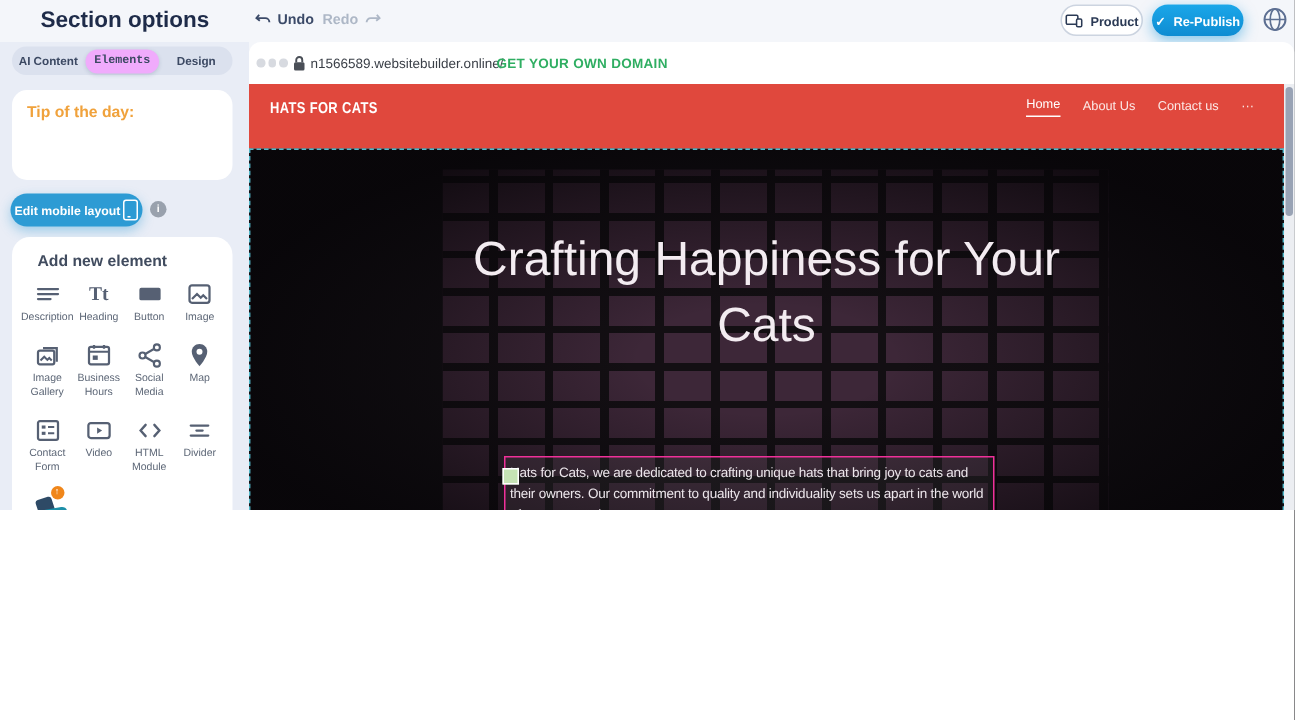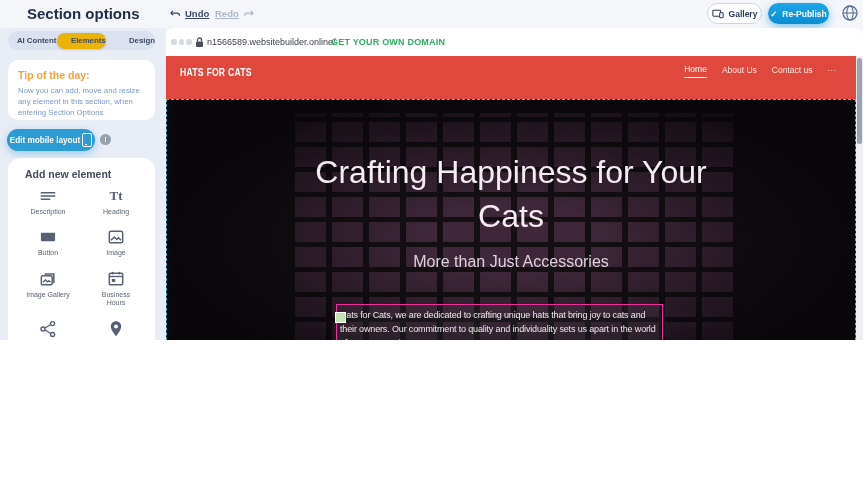--- a/index.html
+++ b/index.html
@@ -2,48 +2,48 @@
 <html><head>
 <meta charset="utf-8">
 <style>
   html,body{margin:0;padding:0;}
   #screen{position:relative;width:863px;height:340px;background:#f4f6fa;
     font-family:"Liberation Sans",sans-serif;overflow:hidden;}
   .abs{position:absolute;}
 
   
   .app-title{left:27px;top:5px;font-size:15px;font-weight:bold;color:#1e2b49;}
-  .undo-redo{display:flex;align-items:flex-end;gap:4px;font-size:9.5px;font-weight:bold;text-decoration:underline;}
+  .undo-redo{display:flex;align-items:flex-start;gap:4px;font-size:9.5px;font-weight:bold;}
   .undo{left:170px;top:8px;color:#3b4a68;}
   .redo{left:215px;top:8px;color:#adb7c6;}
   .pill-btn{display:flex;align-items:center;justify-content:center;gap:5px;border-radius:11px;
     font-size:8.5px;font-weight:bold;cursor:pointer;box-sizing:border-box;}
   .preview-btn{left:707px;top:3px;width:55px;height:21px;background:#fff;border:1px solid #ccd4e0;color:#2b3a55;}
   .republish-btn{left:768px;top:3px;width:61px;height:21px;color:#fff;border:none;
     background:linear-gradient(180deg,#1ba7e9,#0e8cd2);box-shadow:0 3px 9px rgba(20,150,220,.5);}
   .globe{left:841px;top:4px;width:18px;height:18px;}
 
   
   .left-panel{left:0;top:28px;width:166px;height:452px;background:#e9edf6;}
   .tabs-bar{left:8px;top:31px;width:147px;height:19px;background:#dbe1ee;border-radius:10px;display:flex;align-items:center;}
-  .tab{flex:1;text-align:right;font-size:7.8px;font-weight:bold;color:#3c4963;height:16px;line-height:16px;cursor:pointer;}
-  .tab.active{background:#eab308;border-radius:8px;margin:0 1px;box-shadow:0 1px 3px rgba(40,60,100,.18);}
+  .tab{flex:1;text-align:center;font-size:7.8px;font-weight:bold;color:#3c4963;height:16px;line-height:16px;cursor:pointer;}
+  .tab.active{background:#f0abfc;border-radius:8px;margin:0 1px;box-shadow:0 1px 3px rgba(40,60,100,.18);font-family:Liberation Mono, monospace;}
   .tip-card{left:8px;top:60px;width:147px;height:60px;background:#fff;border-radius:10px;}
   .tip-title{left:18px;top:69px;font-size:10.5px;font-weight:bold;color:#f0a23c;}
   .tip-body{left:18px;top:86px;width:128px;font-size:7.8px;line-height:1.4;color:#7d97c8;}
   .edit-mobile{left:7px;top:129px;width:88px;height:22px;border-radius:11px;background:#2d9bd4;
     display:flex;align-items:center;justify-content:center;gap:2px;color:#fff;font-size:8.2px;font-weight:bold;
     box-shadow:0 3px 8px rgba(45,155,212,.4);cursor:pointer;}
   .phone-ic{width:8px;height:12px;border:1.2px solid #fff;border-radius:2px;position:relative;}
   .phone-ic::after{content:"";position:absolute;left:2px;bottom:1px;width:2px;height:1px;background:#fff;}
   .info-dot{left:100px;top:134px;width:11px;height:11px;border-radius:50%;background:#99a1ad;color:#fff;
     font-size:7px;font-weight:bold;text-align:center;line-height:11px;cursor:pointer;}
   .add-card{left:8px;top:158px;width:147px;height:230px;background:#fff;border-radius:12px;}
   .add-title{left:25px;top:168px;font-size:10.5px;font-weight:600;color:#414c5f;}
-  .el-grid{left:14px;top:186px;width:136px;display:grid;grid-template-columns:repeat(2,1fr);row-gap:11px;}
+  .el-grid{left:14px;top:186px;width:136px;display:grid;grid-template-columns:repeat(4,1fr);row-gap:11px;}
   .cell{display:flex;flex-direction:column;align-items:center;cursor:pointer;}
   .cell .ic{height:20px;display:flex;align-items:center;justify-content:center;color:#566073;}
   .cell .lb{margin-top:2px;font-size:7px;line-height:1.2;color:#5c6676;text-align:center;max-width:44px;}
   .tt{font-size:13px;font-weight:bold;color:#566073;font-family:"Liberation Serif",serif;}
   .bag-wrap{position:relative;width:20px;height:20px;}
   .bag{position:absolute;left:3px;top:5px;width:11px;height:13px;background:#2e4a66;border-radius:2px;transform:rotate(-18deg);}
   .shop-tag{position:absolute;left:4px;top:12px;background:#1d8fa8;color:#fff;font-size:4.5px;font-weight:bold;
     padding:1px 3px;border-radius:5px;transform:rotate(-10deg);}
   .upg-badge{position:absolute;right:-1px;top:-3px;width:9px;height:9px;border-radius:50%;background:#f0861a;
     color:#fff;font-size:6px;line-height:9px;text-align:center;font-weight:bold;}
@@ -135,21 +135,21 @@
     </span>
   </div>
 
   <div class="abs pill-btn preview-btn">
     <span>
       <svg width="12" height="10" viewBox="0 0 14 11">
           <rect x="1" y="1" width="9" height="7" rx="1" fill="none" stroke="#2b3a55" stroke-width="1.2"></rect>
           <rect x="9" y="4" width="4" height="6" rx="1" fill="#fff" stroke="#2b3a55" stroke-width="1.2"></rect>
         </svg>
     </span>
-    <span>Gallery</span>
+    <span>Product</span>
   </div>
 
   <div class="abs pill-btn republish-btn">
     <span>✓</span>
     <span>Re-Publish</span>
   </div>
 
   <div class="abs globe">
     <svg width="18" height="18" viewBox="0 0 18 18">
         <circle cx="9" cy="9" r="7" fill="none" stroke="#5d6f92" stroke-width="1.3"></circle>
@@ -161,21 +161,20 @@
   <div class="abs left-panel"></div>
 
   <div class="abs tabs-bar">
     <div class="tab">AI Content</div>
     <div class="tab active">Elements</div>
     <div class="tab">Design</div>
   </div>
 
   <div class="abs tip-card"></div>
   <div class="abs tip-title">Tip of the day:</div>
-  <div class="abs tip-body">Now you can add, move and resize any element in this section, when entering Section Options</div>
 
   <div class="abs edit-mobile">
     <span>Edit mobile layout</span>
     <span class="phone-ic"></span>
   </div>
   <div class="abs info-dot">i</div>
 
   <div class="abs add-card"></div>
   <div class="abs add-title">Add new element</div>
 
@@ -349,21 +348,20 @@
     <span class="nav-item active">Home</span>
     <span class="nav-item">About Us</span>
     <span class="nav-item">Contact us</span>
     <span class="nav-item">···</span>
   </div>
 
   <div class="abs hero">
     <div class="grid-block"></div>
     <div class="hero-vignette"></div>
     <div class="hero-title">Crafting Happiness for Your Cats</div>
-    <div class="hero-subtitle">More than Just Accessories</div>
     <div class="para-box">
       <div class="green-handle"></div>
       <div class="para-text">Hats for Cats, we are dedicated to crafting unique hats that bring joy to cats and their owners. Our commitment to quality and individuality sets us apart in the world of pet accessories.</div>
     </div>
   </div>
 
   <div class="abs resize-widget">
     <div class="rw-arrow">↑</div>
     <div class="rw-box">
         <div class="rw-dots"></div>

